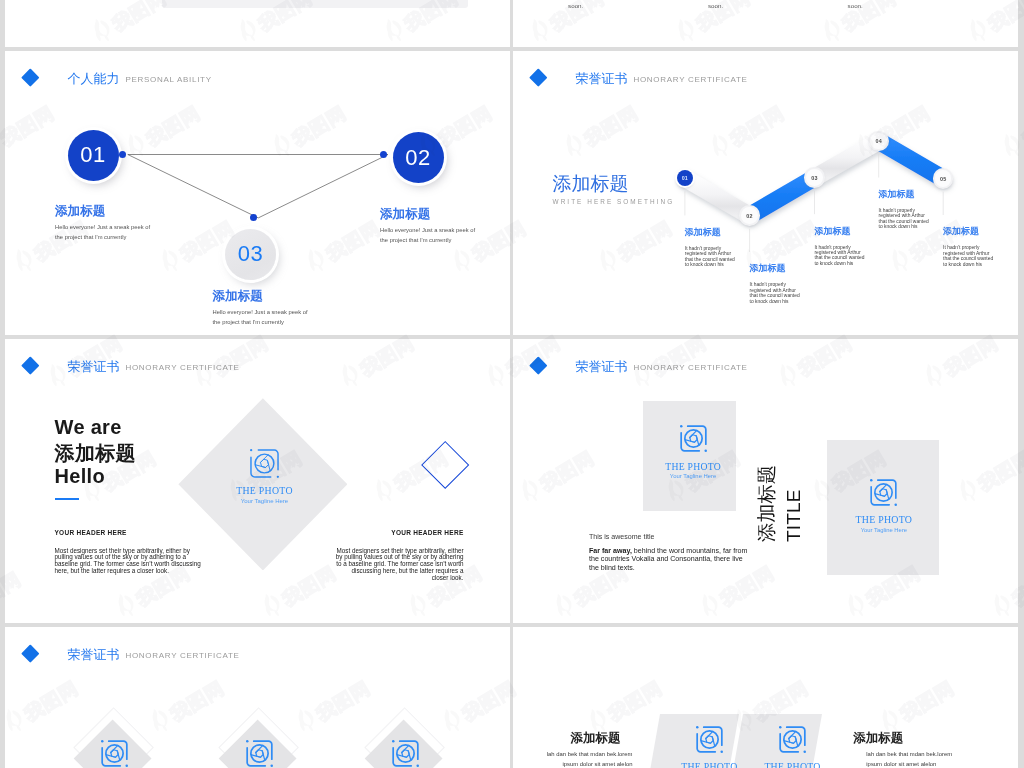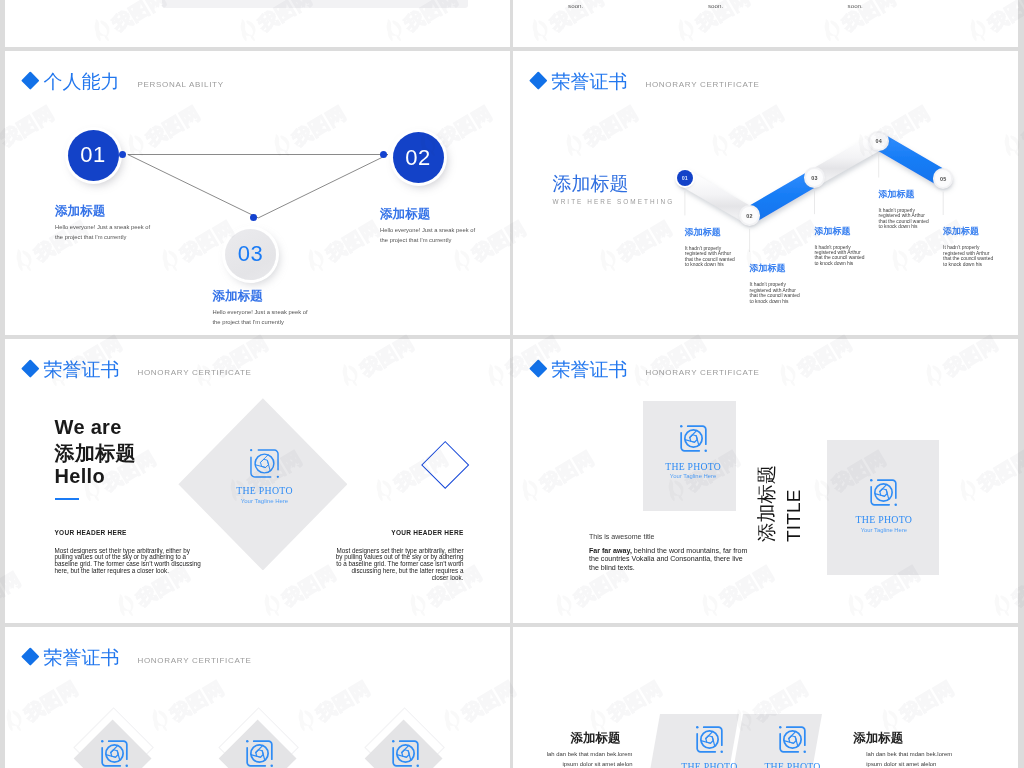--- a/index.html
+++ b/index.html
@@ -18,23 +18,23 @@
   .rowA{top:-236px;height:283px;}
   .rowB{top:51px;height:284px;}
   .rowC{top:339px;height:284px;}
   .rowD{top:627px;height:284px;}
 
   
   .sh{position:absolute;left:19.3px;top:21px;display:flex;align-items:baseline;}
   .sh-dia{width:12.6px;height:12.6px;background:#1271e8;
      transform:rotate(45deg);align-self:center;margin-right:6.5px;border-radius:1px;
      position:relative;top:-1.5px;}
-  .sh-cn{font-size:19px;color:#2277ee;font-weight:500;letter-spacing:0px;
-     line-height:1;position:relative;top:0px;}
-  .sh-en{font-size:8.0px;color:#9b9b9b;letter-spacing:0.72px;margin-left:18px;
+  .sh-cn{font-size:13px;color:#2277ee;font-weight:500;letter-spacing:0px;
+     line-height:1;position:relative;top:0px;margin-left:24px;}
+  .sh-en{font-size:8.0px;color:#9b9b9b;letter-spacing:0.72px;margin-left:6px;
      line-height:1;position:relative;top:-1.5px;}
   .abs{position:absolute;}
 
   
   .soon{position:absolute;top:239px;font-size:6.2px;color:#5a5a5a;line-height:1;}
 
   
   .ab-circle{position:absolute;width:51px;height:51px;border-radius:50%;
      display:flex;align-items:center;justify-content:center;
      font-size:22px;font-weight:400;letter-spacing:0.5px;}

